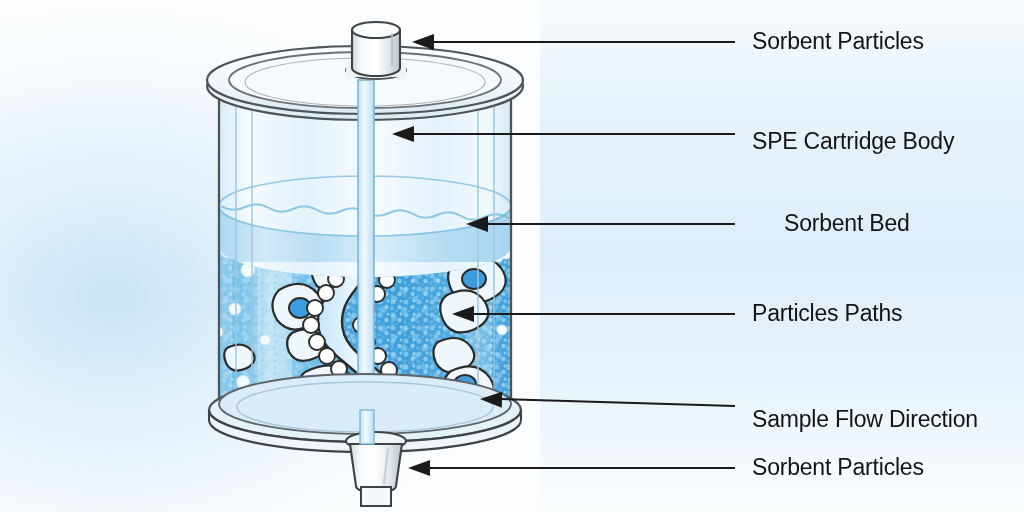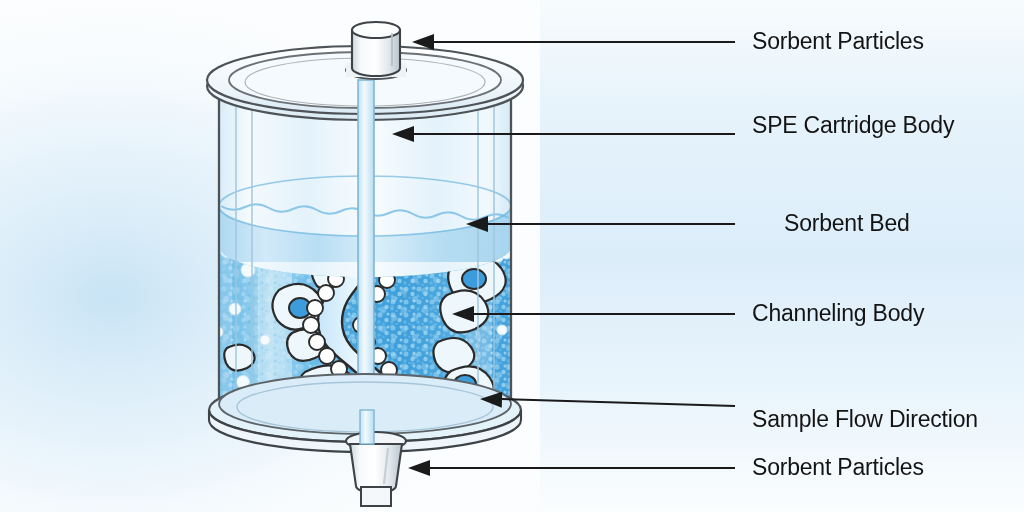--- a/index.html
+++ b/index.html
@@ -291,19 +291,19 @@
         </g>
         <g>
           <path d="M735,468 L430,468" stroke="#1a1a1a" stroke-width="2.1" fill="none"></path>
           <path d="M0,0 L22,-8 L22,8 Z" fill="#1a1a1a" transform="translate(408,468) rotate(360)"></path>
         </g>
       </g>
   </svg>
 
   <div id="labels">
       <div class="lbl" style="left: 752px; top: 30px;">Sorbent Particles</div>
-      <div class="lbl" style="left: 752px; top: 114px;">SPE Cartridge Body</div>
+      <div class="lbl" style="left: 752px; top: 130px;">SPE Cartridge Body</div>
       <div class="lbl" style="left: 784px; top: 212px;">Sorbent Bed</div>
-      <div class="lbl" style="left: 752px; top: 302px;">Channeling Body</div>
+      <div class="lbl" style="left: 752px; top: 302px;">Particles Paths</div>
       <div class="lbl" style="left: 752px; top: 408px;">Sample Flow Direction</div>
       <div class="lbl" style="left: 752px; top: 456px;">Sorbent Particles</div>
     </div>
 </div>
 
 </body></html>

